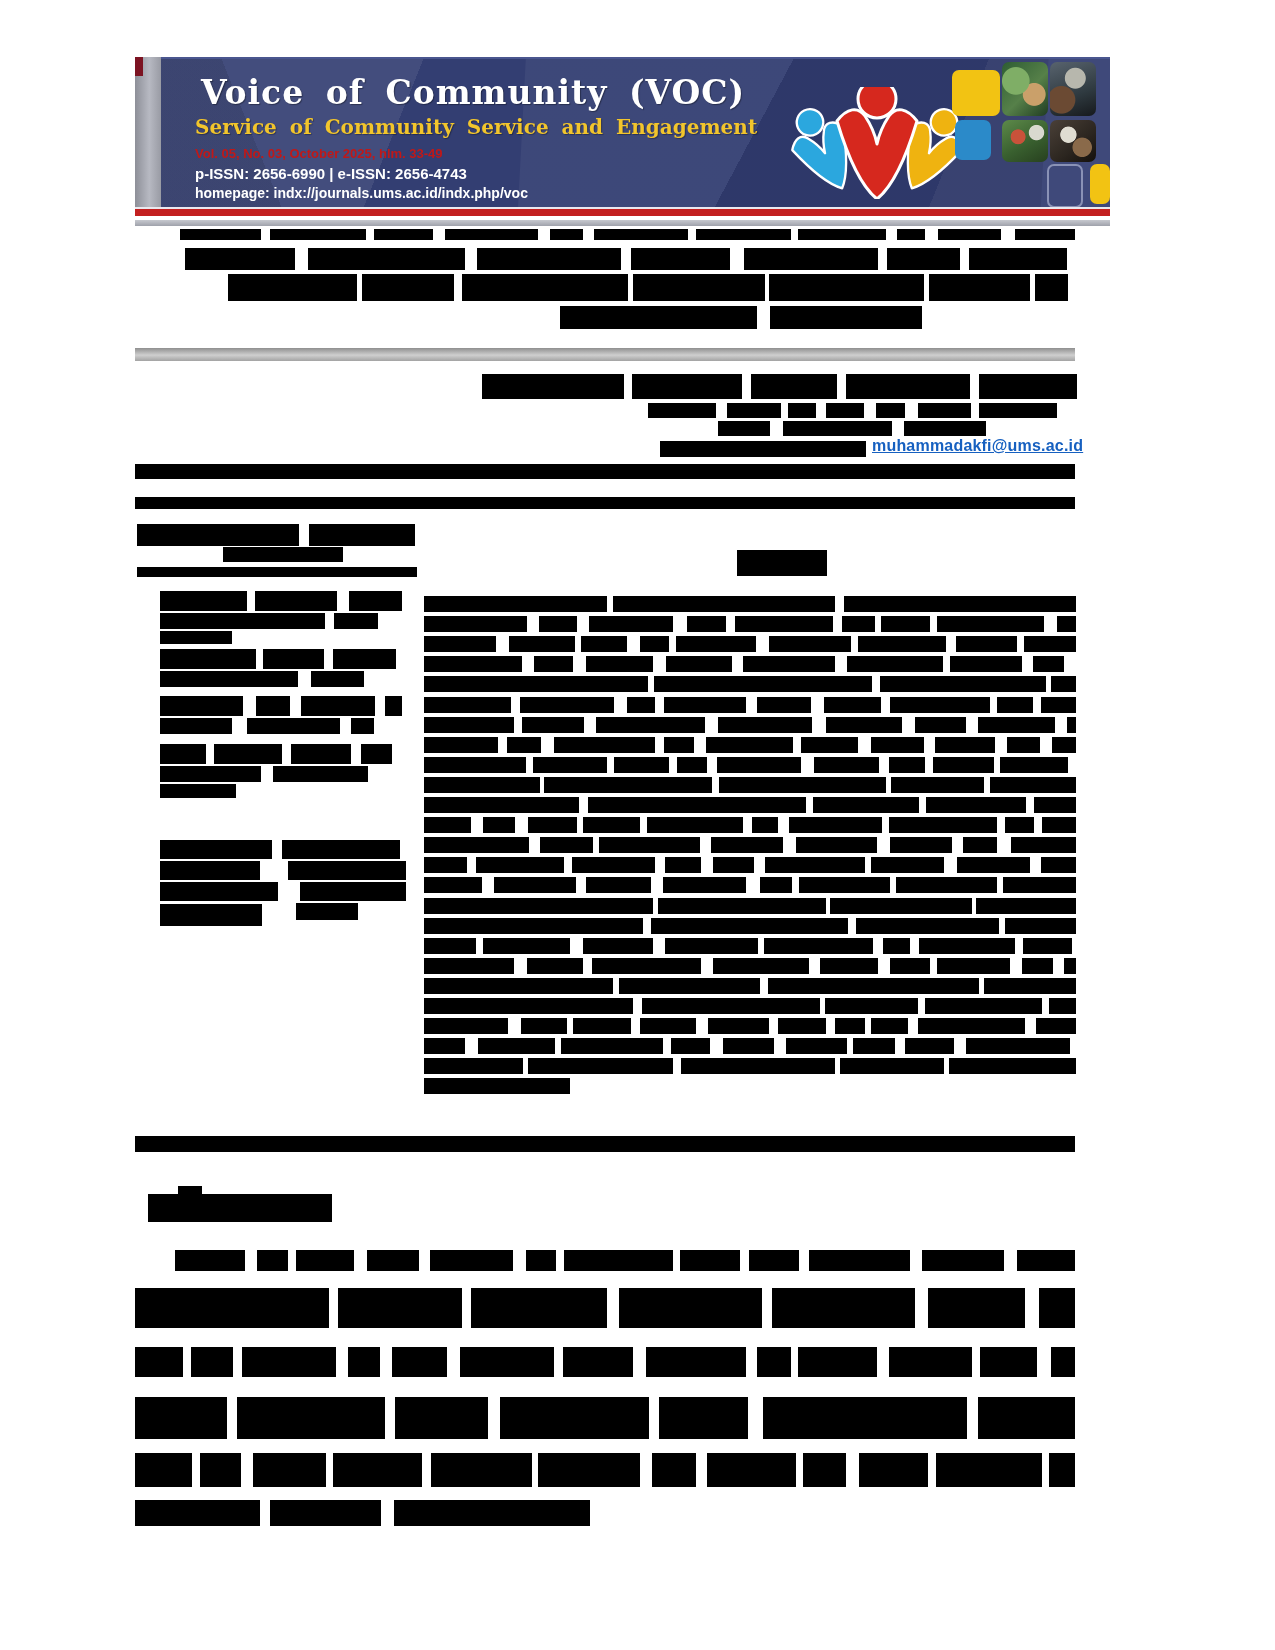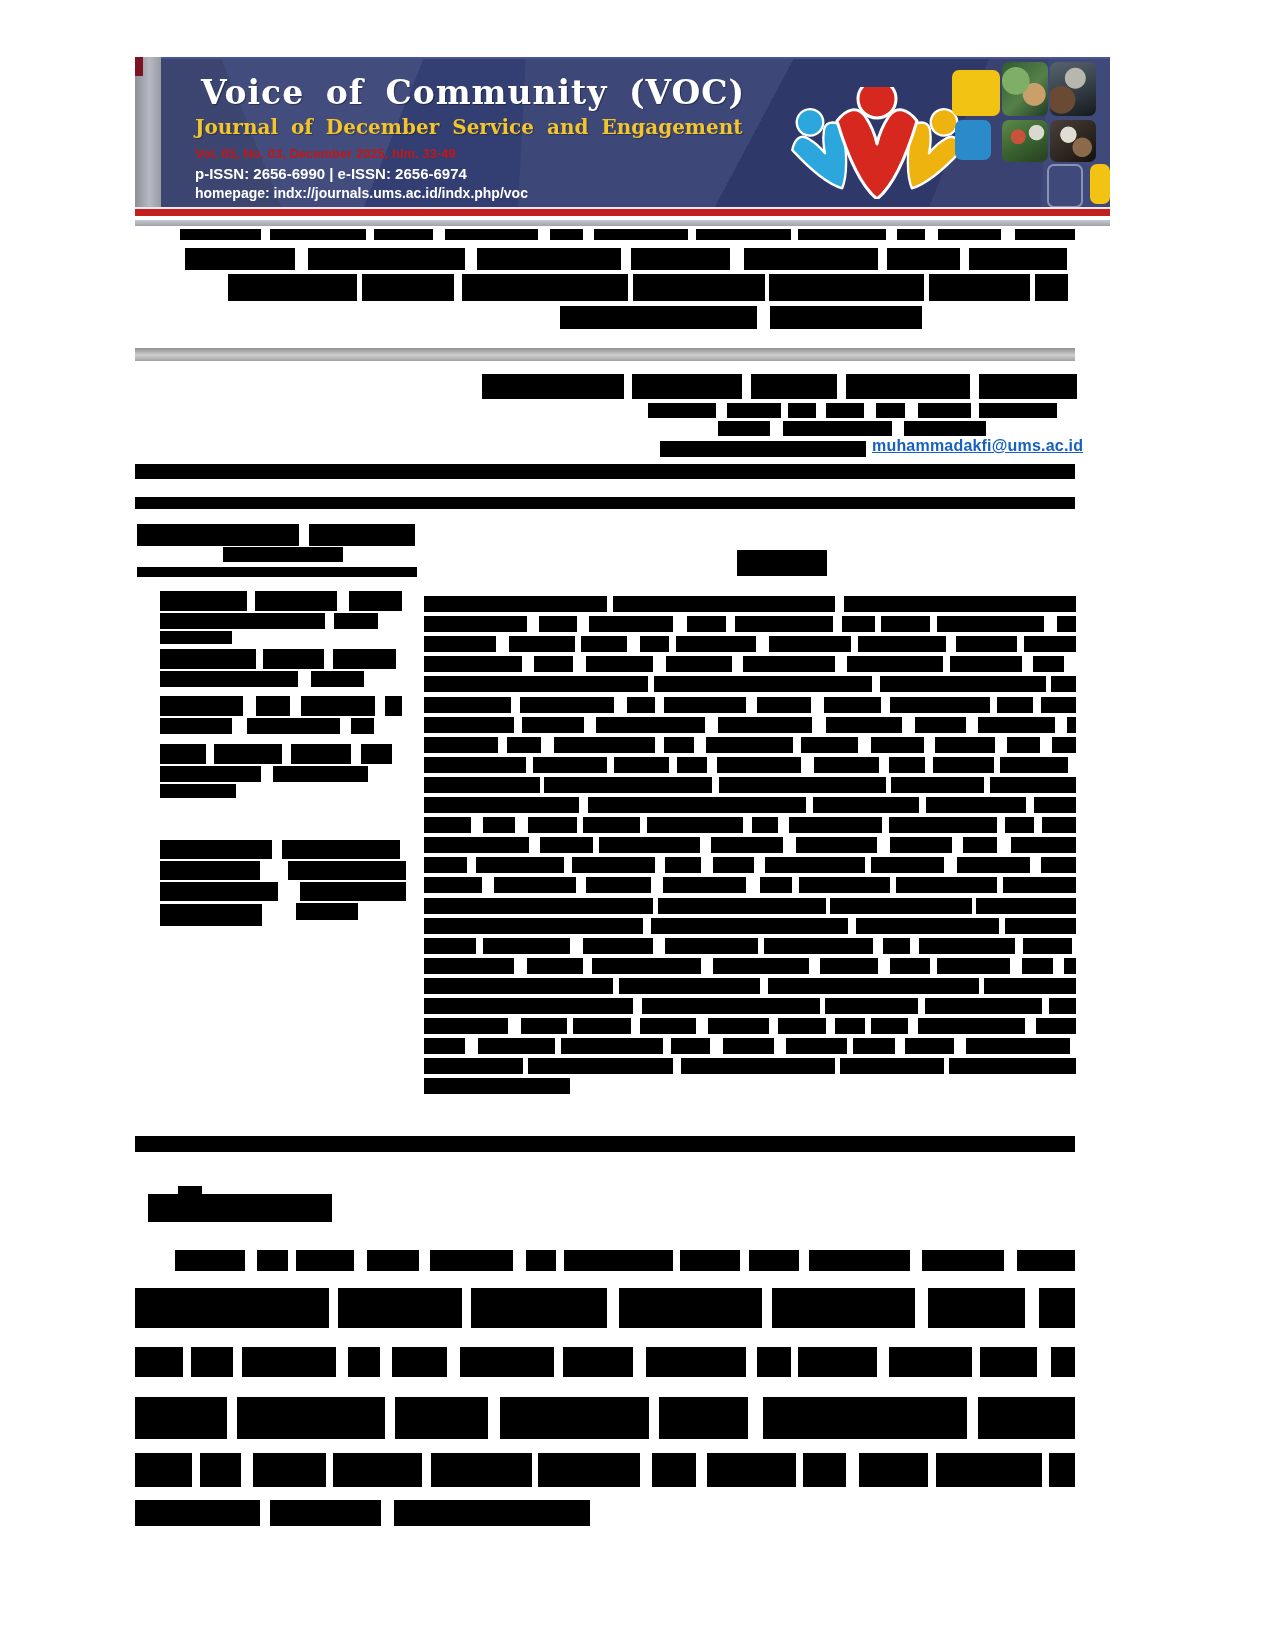--- a/index.html
+++ b/index.html
@@ -68,23 +68,23 @@
   .rl.solid{background:#000;}
 </style>
 </head>
 <body>
 
 <header class="banner">
   <div class="spine"></div>
   <div class="spine-accent"></div>
   <div class="navy">
     <h1 class="jtitle" style="margin:6px">Voice of Community (VOC)</h1>
-    <h2 class="jsub" style="margin:0">Journal of December Service and Engagement</h2>
-    <div class="jvol">Vol. 05, No. 03, December 2025, hlm. 33-49</div>
-    <div class="jissn">p-ISSN: 2656-6990 | e-ISSN: 2656-6974</div>
+    <h2 class="jsub" style="margin:0">Service of Community Service and Engagement</h2>
+    <div class="jvol">Vol. 05, No. 03, October 2025, hlm. 33-49</div>
+    <div class="jissn">p-ISSN: 2656-6990 | e-ISSN: 2656-4743</div>
     <div class="jhome">homepage: indx://journals.ums.ac.id/indx.php/voc</div>
 
     <svg class="logo" viewBox="0 0 196 112">
       <g stroke="#ffffff" stroke-width="3" stroke-linejoin="round">
         <g transform="translate(44,62) rotate(-26) scale(0.78)" fill="#2ba7de">
           <circle cx="0" cy="-38" r="17"></circle>
           <path d="M-36,-16 C-22,30 -9,48 0,56 C9,48 22,30 36,-16 C27,-28 17,-30 11,-20 C5,-11 2,-3 0,6 C-2,-3 -5,-11 -11,-20 C-17,-30 -27,-28 -36,-16 Z"></path>
         </g>
         <g transform="translate(152,62) rotate(26) scale(0.78)" fill="#efb310">
           <circle cx="0" cy="-38" r="17"></circle>

